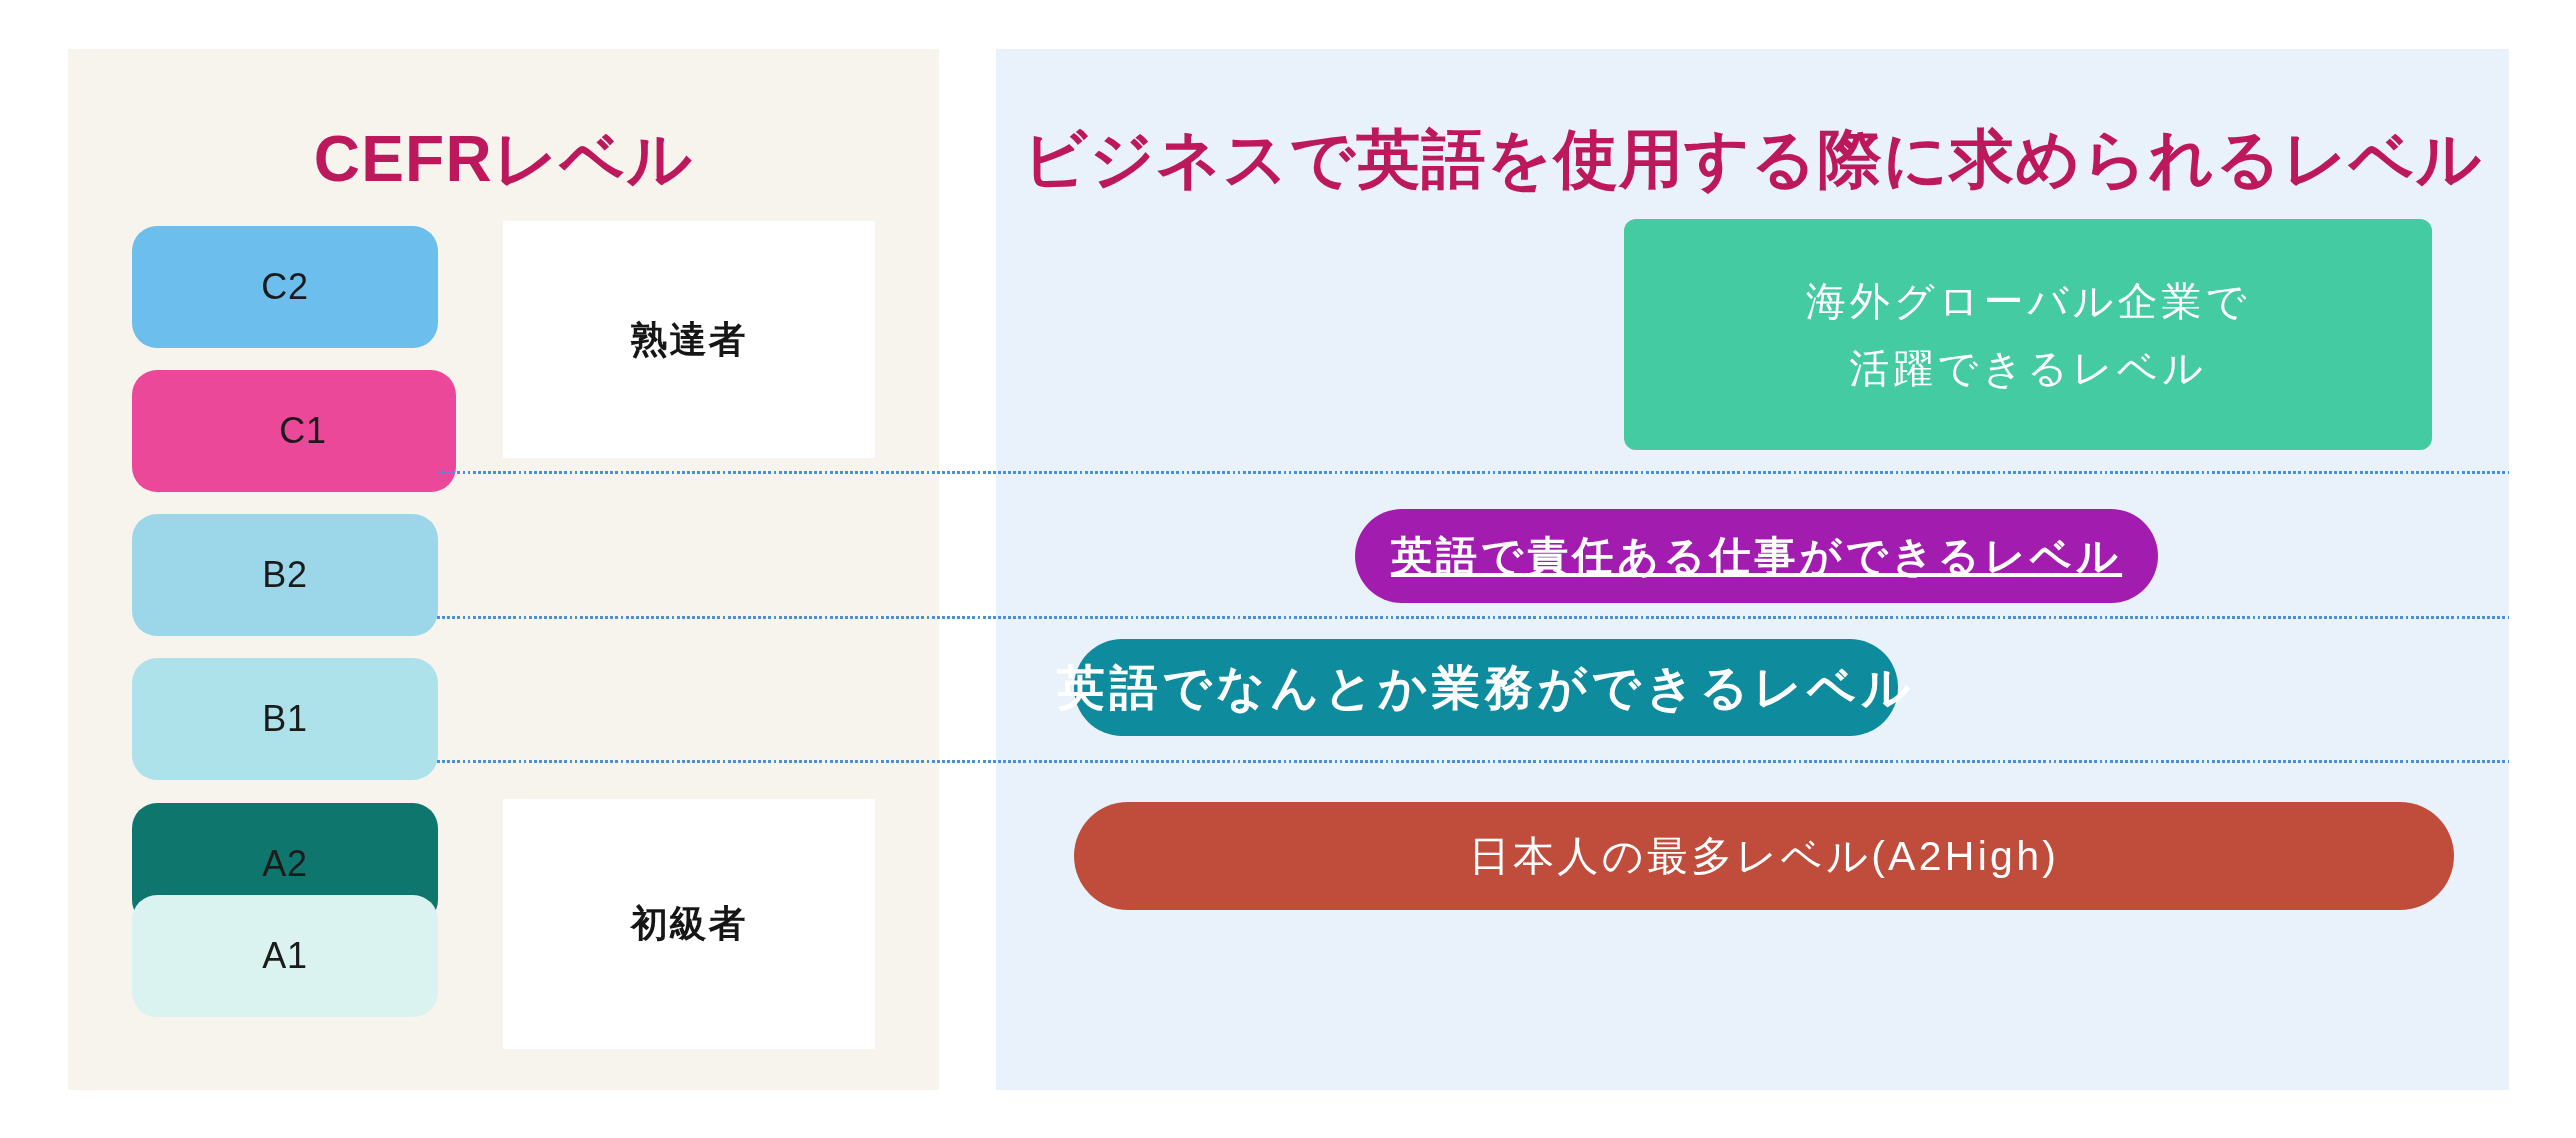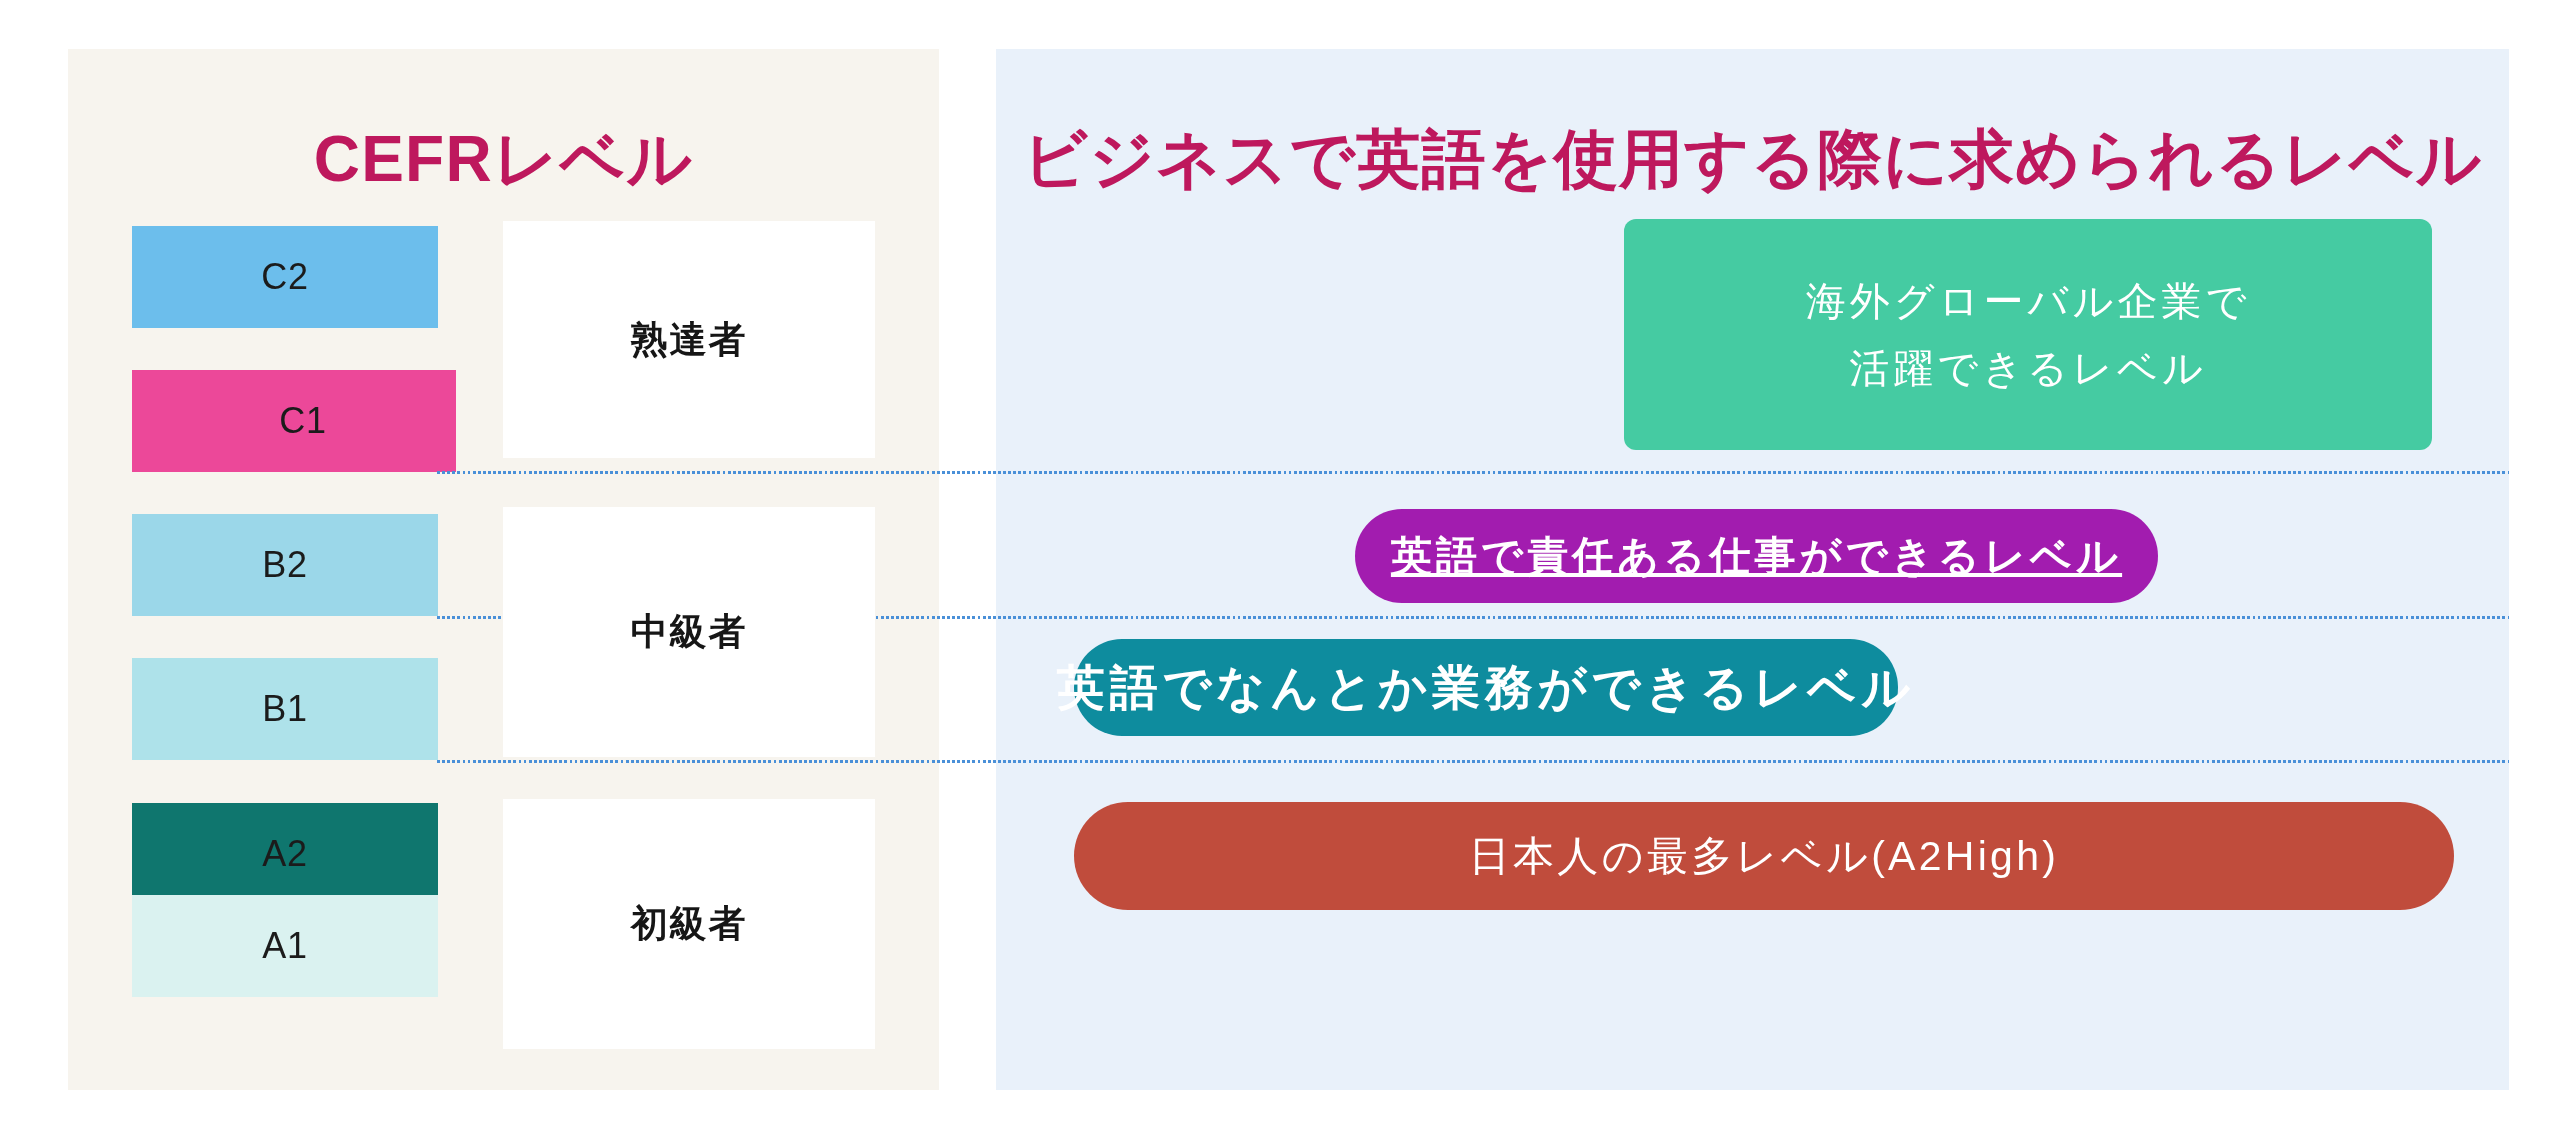--- a/index.html
+++ b/index.html
@@ -11,23 +11,23 @@
   .panel{position:absolute;top:49px;height:1041px;}
   .panel-left{left:68px;width:871px;}
   .panel-right{left:996px;width:1513px;}
   .panel-title{
     position:absolute;top:67px;left:0;width:100%;
     text-align:center;font-size:64px;font-weight:800;color:#be185d;
     letter-spacing:0.02em;white-space:nowrap;
   }
   
   .level-box{
-    position:absolute;left:64px;width:306px;height:102px;
+    position:absolute;left:64px;width:306px;height:122px;
     display:flex;align-items:center;justify-content:center;
-    font-size:36px;font-weight:300;color:#1b1b1b;letter-spacing:0.02em;
+    font-size:36px;font-weight:300;color:#1b1b1b;letter-spacing:0.02em;border-radius:25px;
   }
   .lv-c2{top:177px;} .lv-c1{top:321px;} .lv-b2{top:465px;}
   .lv-b1{top:609px;} .lv-a2{top:754px;} .lv-a1{top:846px;}
   
   .group-box{
     position:absolute;left:435px;width:372px;background:#ffffff;z-index:2;
     display:flex;align-items:center;justify-content:center;
     font-size:37px;font-weight:600;color:#161616;letter-spacing:0.05em;
   }
   .grp-1{top:172px;height:237px;}
@@ -72,21 +72,20 @@
     <div class="panel-title">CEFRレベル</div>
 
     <div class="level-box lv-c2" style="background-color: rgb(108, 190, 236);">C2</div>
     <div class="level-box lv-c1" style="background-color: #ec4899; padding-left: 18px;">C1</div>
     <div class="level-box lv-b2" style="background-color: rgb(155, 215, 233);">B2</div>
     <div class="level-box lv-b1" style="background-color: rgb(174, 226, 234);">B1</div>
     <div class="level-box lv-a2" style="background-color: #0f766e;">A2</div>
     <div class="level-box lv-a1" style="background-color: rgb(218, 242, 240);">A1</div>
 
     <div class="group-box grp-1">熟達者</div>
-    <div class="group-box grp-2">中級者</div>
     <div class="group-box grp-3">初級者</div>
   </div>
 
   <div class="panel panel-right" style="background-color: rgb(233, 241, 250);">
     <div class="panel-title">ビジネスで英語を使用する際に求められるレベル</div>
 
     <div class="badge badge-global" style="background-color: rgb(69, 203, 162);">
       <span>海外グローバル企業で</span>
       <span>活躍できるレベル</span>
     </div>

